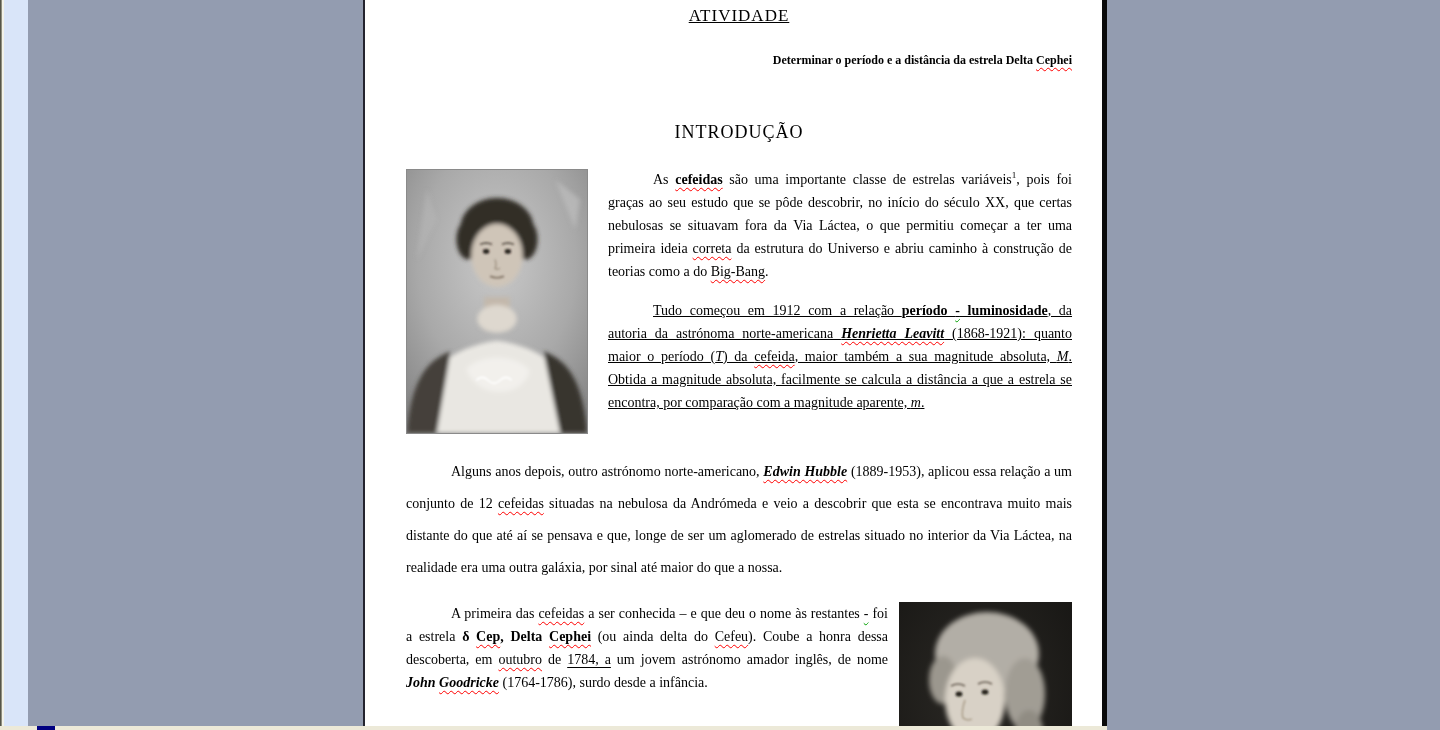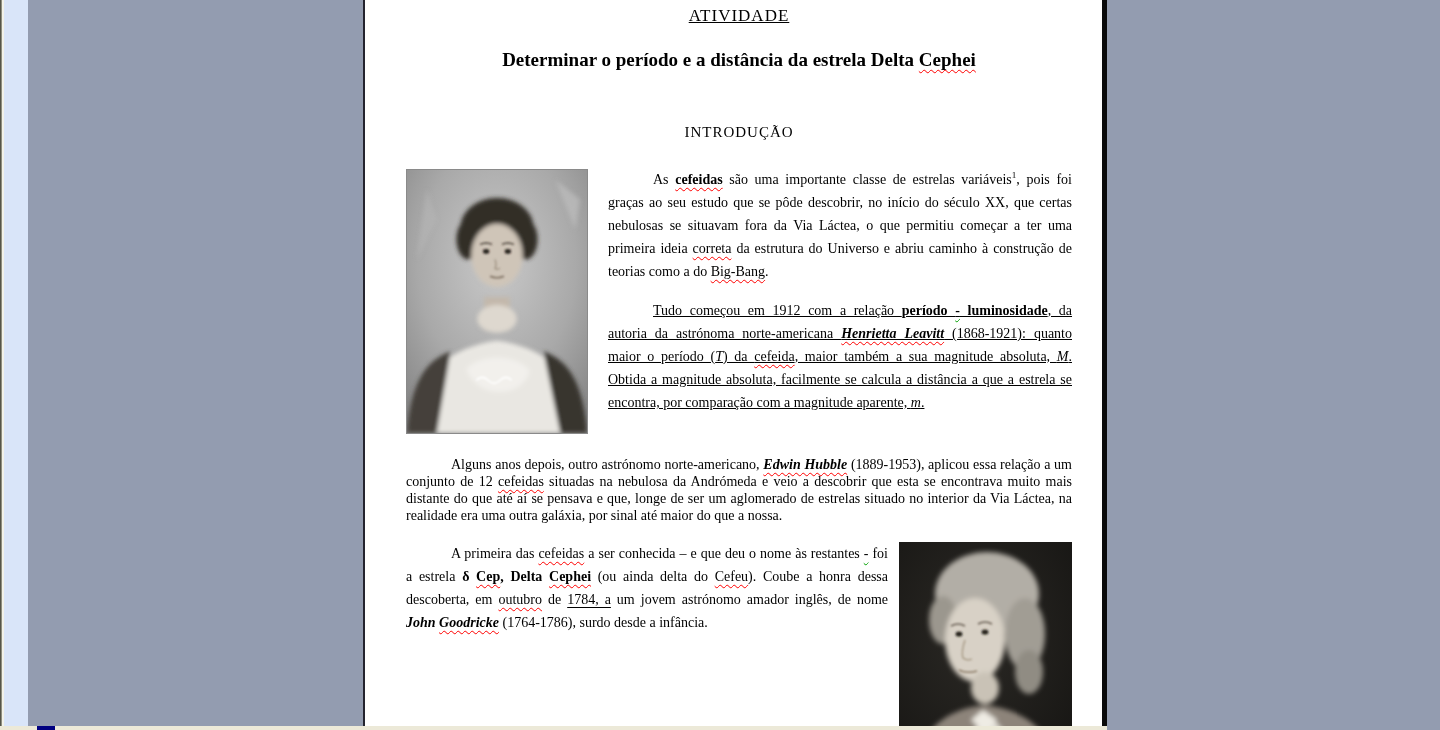--- a/index.html
+++ b/index.html
@@ -7,28 +7,28 @@
           font-family:"Liberation Serif","DejaVu Serif",serif;background:#939CB0;}
   .left-edge{position:absolute;left:0;top:0;width:4px;height:730px;
              background:linear-gradient(to right,#55554a 0 1px,#8f8f80 1px 2px,#f2f2ea 2px 4px);}
   .left-strip{position:absolute;left:4px;top:0;width:24px;height:730px;background:#D9E5F9;}
   .page-shadow{position:absolute;left:1102px;top:0;width:5px;height:730px;background:#0a0a0a;}
   .page{position:absolute;left:363px;top:0;width:739px;height:730px;background:#ffffff;
         border-left:2px solid #23232e;box-sizing:border-box;overflow:hidden;}
   .text-col{margin:0 30px 0 41px;padding-top:6px;color:#000;font-size:14px;}
   .doc-title{font-size:17px;line-height:20px;text-align:center;margin:0;font-weight:normal;
              letter-spacing:1px;text-decoration:underline;}
-  .doc-subtitle{font-size:19px;line-height:20px;text-align:center;margin:24px 0 0 0;font-weight:bold;}
-  .doc-section{font-size:15px;line-height:19px;text-align:center;margin:53px 0 0 0;letter-spacing:1px;}
+  .doc-subtitle{font-size:12px;line-height:20px;text-align:right;margin:24px 0 0 0;font-weight:bold;}
+  .doc-section{font-size:18px;line-height:19px;text-align:center;margin:53px 0 0 0;letter-spacing:1px;}
   .group1{margin-top:26px;}
   .group2{margin-top:18px;}
   .group1::after,.group2::after{content:"";display:block;clear:both;height:0;}
   p.body{margin:0;text-align:justify;line-height:23px;text-indent:45px;}
   p.p2{margin-top:16px;text-decoration:underline;}
-  p.p3{margin-top:18px;line-height:17px;}
+  p.p3{margin-top:18px;line-height:32px;}
   p.p5{margin-top:10px;}
   .photo-left{float:left;width:182px;height:265px;margin:1px 20px 4px 0;
               border:1px solid #8a8a8a;box-sizing:border-box;}
   .photo-right{float:right;width:173px;height:230px;margin:0 0 0 11px;}
   .photo-left svg,.photo-right svg{display:block;width:100%;height:100%;}
   .b{font-weight:bold;}
   .i{font-style:italic;}
   .sup{vertical-align:super;font-size:0.65em;line-height:0;}
   .sp-red{text-decoration-line:underline;text-decoration-style:wavy;text-decoration-color:#FF0000;
           text-decoration-thickness:1px;text-underline-offset:3px;text-decoration-skip-ink:none;}

